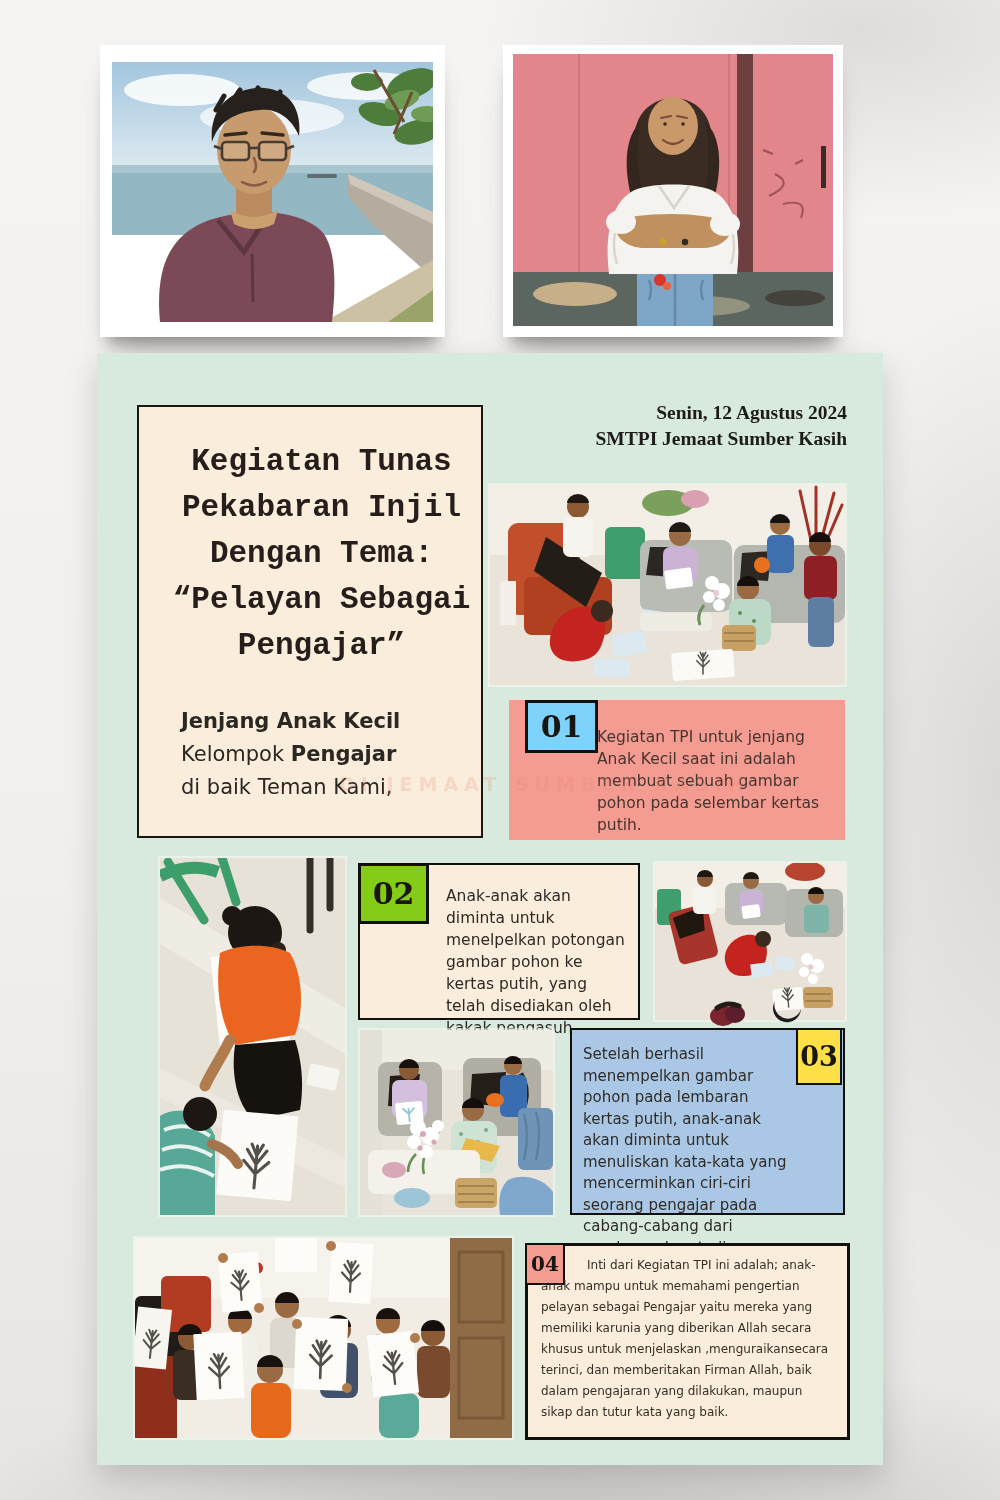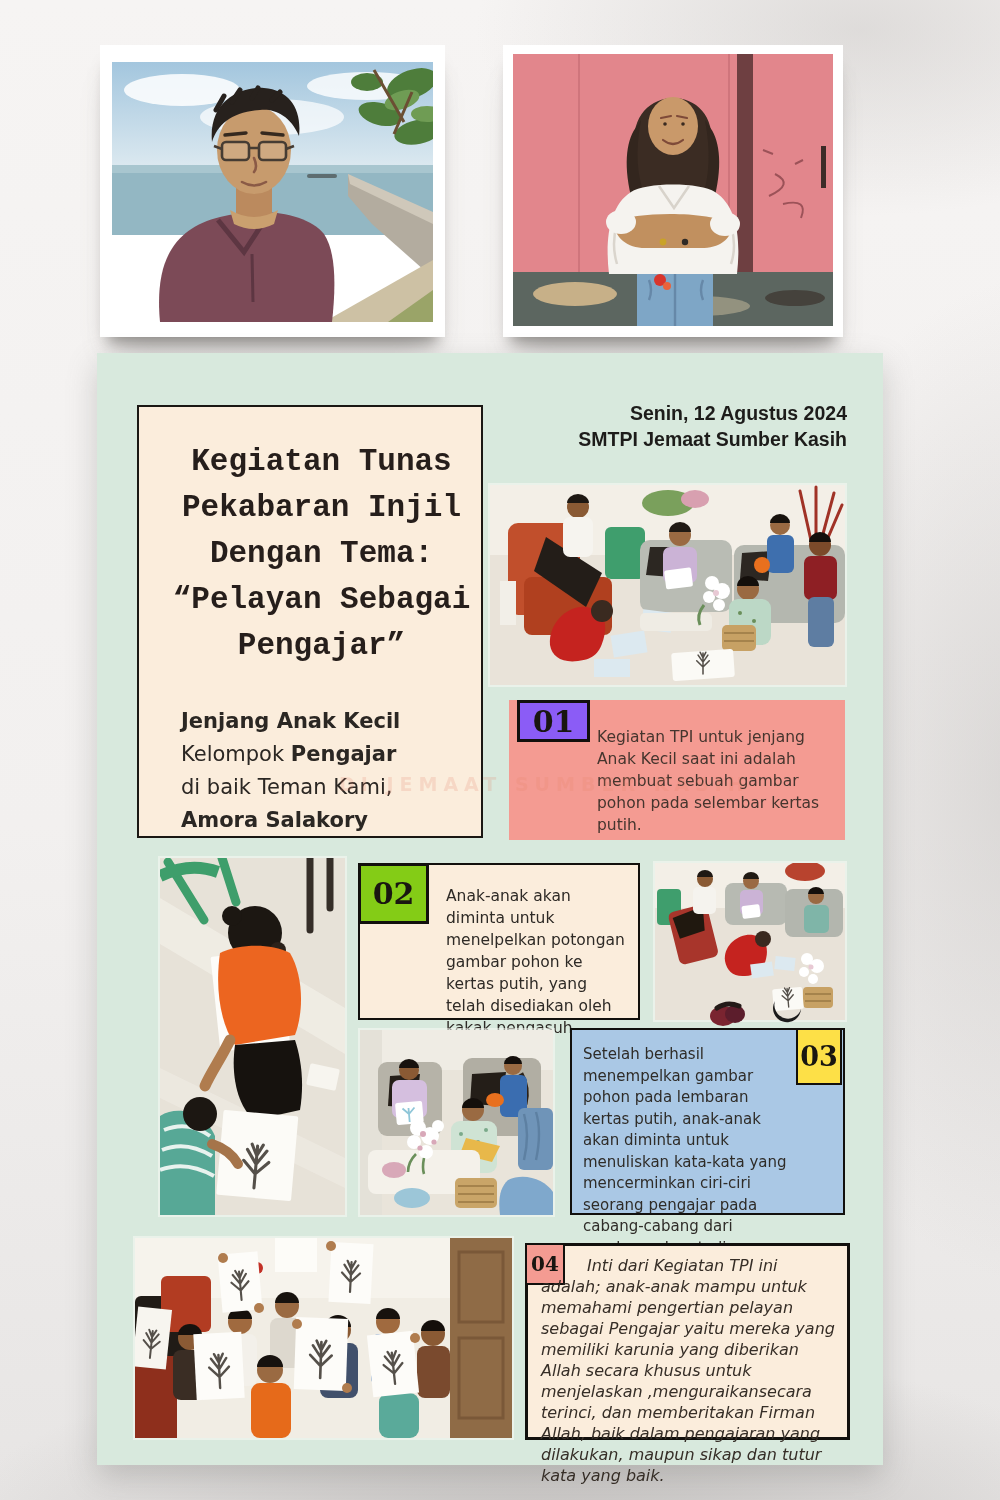--- a/index.html
+++ b/index.html
@@ -20,21 +20,21 @@
   }
   .polaroid svg{display:block;}
   
   .poster{
     left:97px;top:353px;width:786px;height:1112px;
     background:#d8e9dd;
     box-shadow:0 12px 28px rgba(110,108,105,.30);
   }
   .date{
     right:36px;top:47px;text-align:right;
-    font-family:Liberation Sans, sans-serif;
+    font-family:Liberation Serif, serif;
     font-weight:700;font-size:19.5px;line-height:26px;color:#1d1c1a;
   }
   .title-box{
     left:40px;top:52px;width:346px;height:433px;box-sizing:border-box;
     background:#fbeddc;border:2px solid #1a1713;
   }
   .title{
     margin:32px 4px 0 27px;
     font-family:Liberation Mono, monospace;
     font-weight:700;font-size:31px;line-height:46px;color:#261e1b;text-align:center;
@@ -46,31 +46,31 @@
   .subtitle .b{font-weight:700;}
   
   .block{box-sizing:border-box;}
   .block .txt{position:absolute;color:#3c322b;font-size:15.5px;line-height:22px;}
   .numbox{
     position:absolute;display:flex;align-items:center;justify-content:center;
     font-family:"DejaVu Serif","Liberation Serif",serif;font-weight:700;color:#191611;
     box-sizing:border-box;
   }
   .block01{left:412px;top:347px;width:336px;height:140px;background:#f49b92;}
-  .block01 .numbox{left:8px;top:0;width:73px;height:42px;background:#8b5cf6;border:3px solid #12100d;font-size:30px;}
+  .block01 .numbox{left:16px;top:0;width:73px;height:53px;background:#7dd3fc;border:3px solid #12100d;font-size:30px;}
   .block01 .txt{left:88px;top:26px;right:20px;color:#45352e;}
   .block02{left:261px;top:510px;width:282px;height:157px;background:#fbeddc;border:2px solid #12100d;}
   .block02 .numbox{left:-2px;top:-2px;width:71px;height:61px;background:#84cc16;border:3px solid #12100d;font-size:30px;}
   .block02 .txt{left:86px;top:20px;right:8px;color:#2e2a26;}
   .block03{left:473px;top:675px;width:275px;height:187px;background:#aac8e5;border:2px solid #12100d;}
   .block03 .numbox{right:1px;top:-2px;width:46px;height:57px;background:#fde047;border:2.5px solid #12100d;font-size:27px;}
   .block03 .txt{left:11px;top:14px;right:56px;color:#2f2c28;font-size:15px;line-height:21.5px;}
   .block04{left:428px;top:890px;width:325px;height:197px;background:#fbeddc;border:3px solid #12100d;}
   .block04 .numbox{left:-3px;top:-3px;width:40px;height:42px;background:#f49b92;border:2.5px solid #12100d;font-size:20px;}
-  .block04 .txt{left:13px;top:9px;right:10px;color:#362e27;font-size:16px;line-height:21px;text-indent:46px;font-style:italic;}
+  .block04 .txt{left:13px;top:9px;right:10px;color:#362e27;font-size:12px;line-height:21px;text-indent:46px;}
   .watermark{
     left:242px;top:374px;white-space:nowrap;pointer-events:none;
     font-weight:700;font-size:19px;letter-spacing:6px;color:rgba(231,128,106,.20);margin-top:46px;
   }
   .photo{background:#e9e3d9;outline:2px solid rgba(250,250,244,.55);}
   .photo svg{display:block;}
 </style>
 </head>
 <body>
 
@@ -173,21 +173,20 @@
       <div>Kegiatan Tunas</div>
       <div>Pekabaran Injil</div>
       <div>Dengan Tema:</div>
       <div>“Pelayan Sebagai</div>
       <div>Pengajar”</div>
     </div>
     <div class="subtitle">
       <div class="b">Jenjang Anak Kecil</div>
       <div><span>Kelompok </span><span class="b">Pengajar</span></div>
       <div>di baik Teman Kami,</div>
-      <div class="b">Amora Salakory</div>
     </div>
   </div>
 
   <div class="abs photo" style="left:393px;top:132px;width:355px;height:200px;">
     <svg width="355" height="200" viewBox="0 0 355 200" preserveAspectRatio="none">
       <rect width="355" height="70" fill="#f3efe7"></rect>
         <rect y="70" width="355" height="130" fill="#e9e3d9"></rect>
       <ellipse cx="178" cy="18" rx="26" ry="13" fill="#7aa05c"></ellipse>
         <ellipse cx="205" cy="14" rx="14" ry="9" fill="#d8a0b0"></ellipse>
       <g stroke="#a03226" stroke-width="3" stroke-linecap="round">

